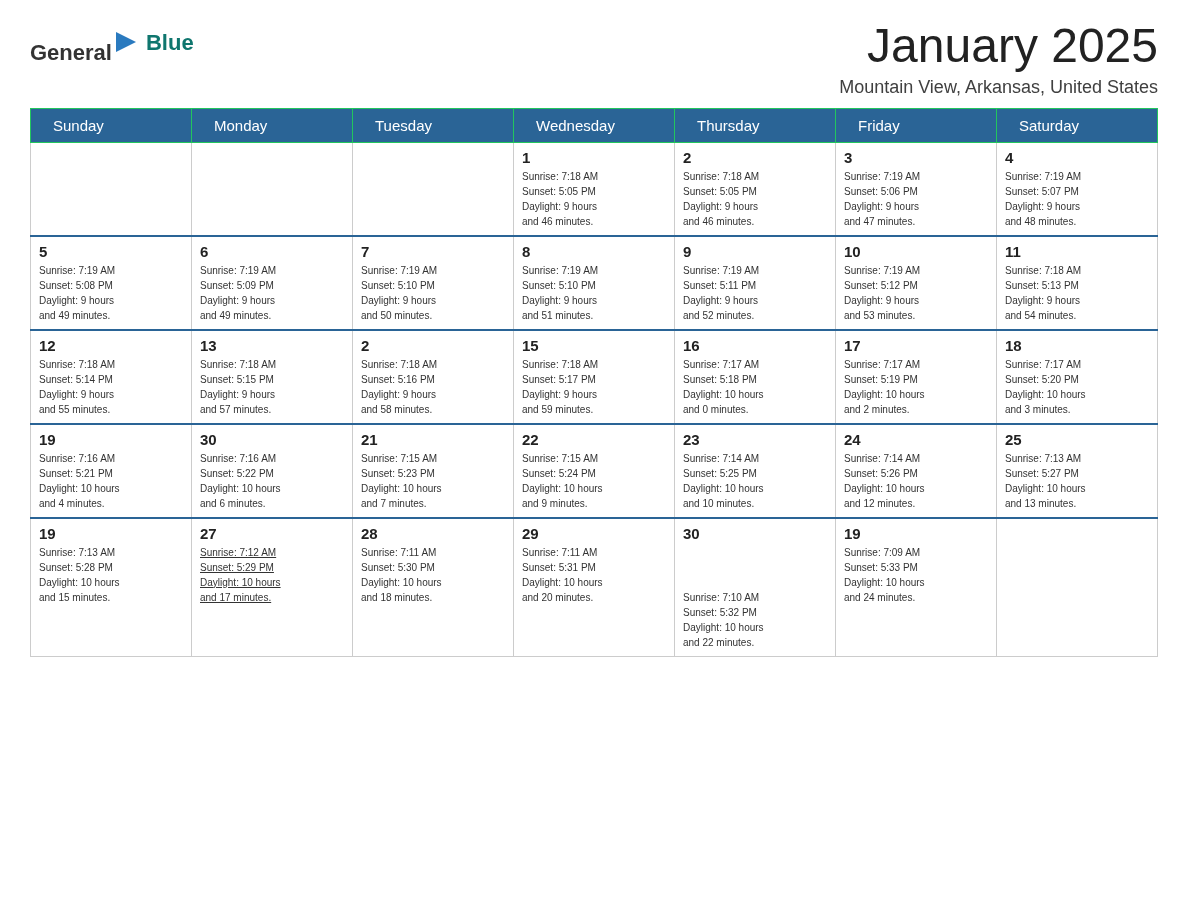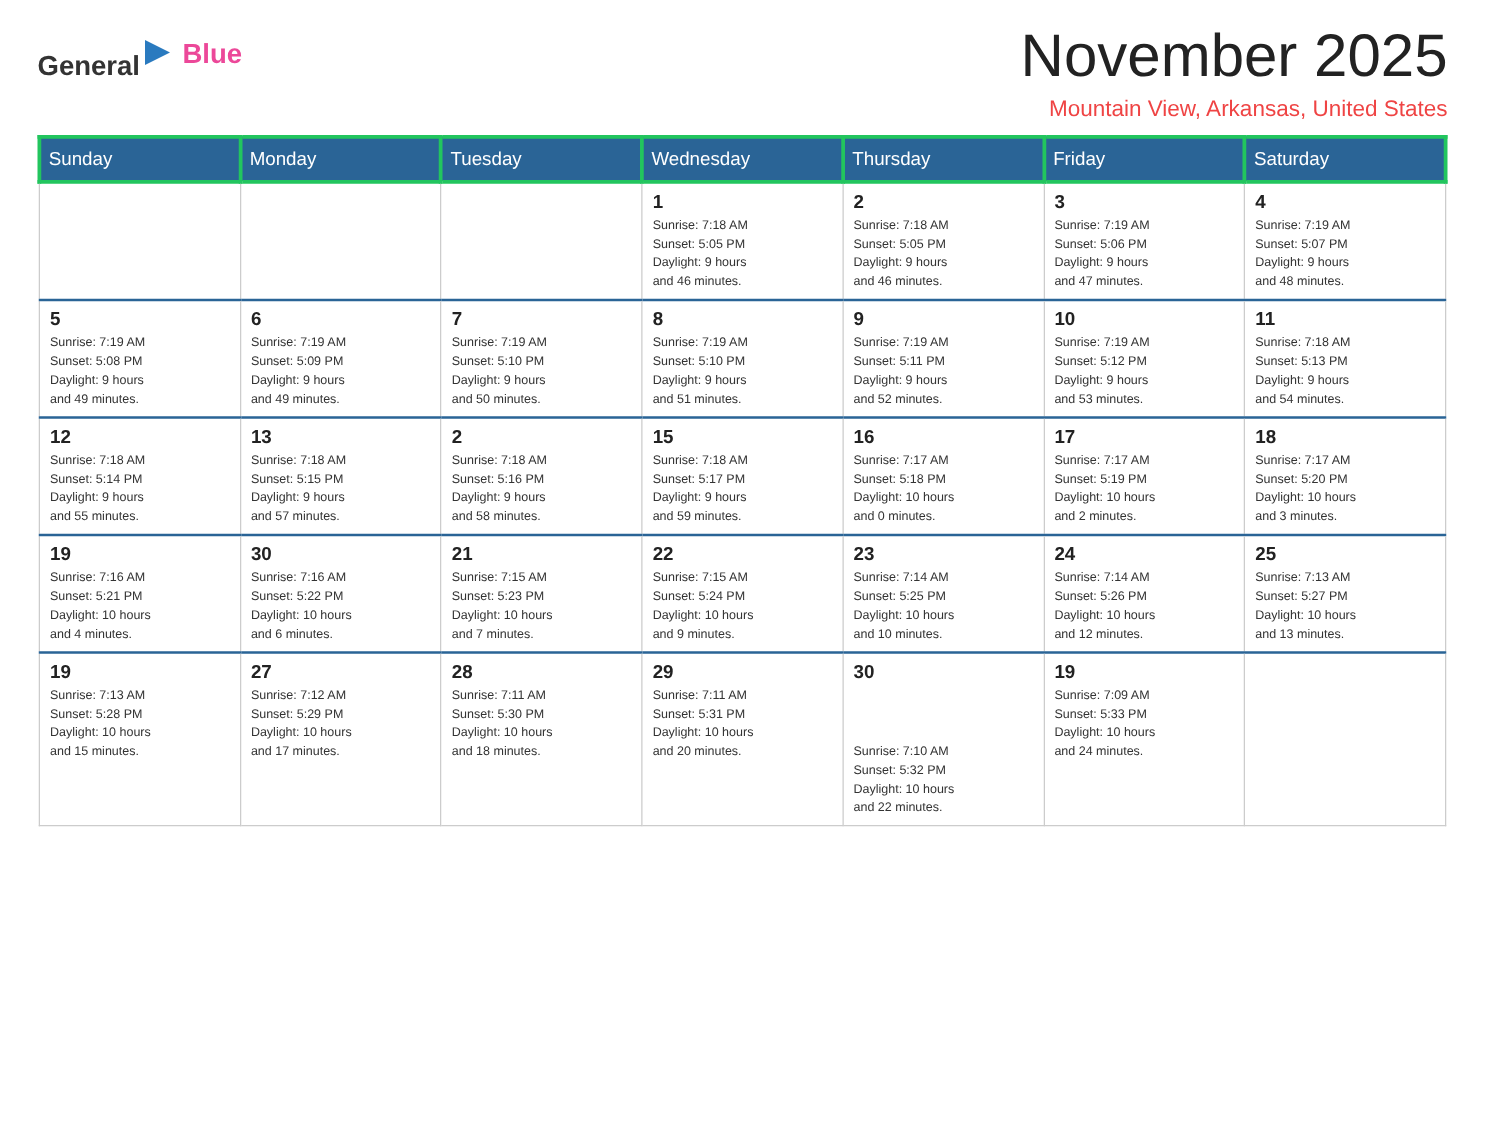--- a/index.html
+++ b/index.html
@@ -23,49 +23,49 @@
     }
     .logo-text-general {
       font-size: 22px;
       font-weight: bold;
       color: #333;
       margin-top: 20px;
     }
     .logo-text-blue {
       font-size: 22px;
       font-weight: bold;
-      color: #ec4899;
+      color: #0f766e;
     }
     .title-area {
       text-align: right;
     }
     .month-title {
       font-size: 48px;
       font-weight: normal;
       color: #222;
       line-height: 1.1;
     }
     .location-title {
       font-size: 18px;
-      color: #ef4444;
+      color: #404040;
       margin-top: 4px;
     }
     .calendar-table {
       width: 100%;
       border-collapse: collapse;
       margin-top: 8px;
     }
     .calendar-table thead tr th {
       background-color: #2a6496;
       color: #fff;
       font-size: 15px;
       font-weight: normal;
-      padding: 8px 6px;
+      padding: 8px 22px;
       text-align: left;
-      border: 3px solid #22c55e;
+      border: 1px solid #22c55e;
     }
     .calendar-table tbody tr td {
       border: 1px solid #ccc;
       vertical-align: top;
       padding: 6px 8px;
       width: calc(100% / 7);
       min-height: 90px;
       font-size: 13px;
       color: #333;
     }
@@ -93,21 +93,21 @@
 <div class="header">
   <div class="logo">
     <span class="logo-text-general">General</span>
     <svg width="22" height="22" viewBox="0 0 22 22">
       <polygon points="0,0 20,10 0,20" fill="#2a7abf"></polygon>
     </svg>
     <br>
     <span class="logo-text-blue">Blue</span>
   </div>
   <div class="title-area">
-    <div class="month-title">November 2025</div>
+    <div class="month-title">January 2025</div>
     <div class="location-title">Mountain View, Arkansas, United States</div>
   </div>
 </div>
 
 <table class="calendar-table">
   <thead>
     <tr>
     <th>Sunday</th>
         <th>Monday</th>
         <th>Tuesday</th>
@@ -307,21 +307,21 @@
       <tr class="row-divider">
         <td>
           <div class="day-number">19</div>
           <div class="day-info" style="white-space: pre-line;">Sunrise: 7:13 AM
 Sunset: 5:28 PM
 Daylight: 10 hours
 and 15 minutes.</div>
         </td>
         <td>
           <div class="day-number">27</div>
-          <div class="day-info" style="white-space: pre-line;">Sunrise: 7:12 AM
+          <div class="day-info" style="white-space: pre-line; text-decoration: underline;">Sunrise: 7:12 AM
 Sunset: 5:29 PM
 Daylight: 10 hours
 and 17 minutes.</div>
         </td>
         <td>
           <div class="day-number">28</div>
           <div class="day-info" style="white-space: pre-line;">Sunrise: 7:11 AM
 Sunset: 5:30 PM
 Daylight: 10 hours
 and 18 minutes.</div>

